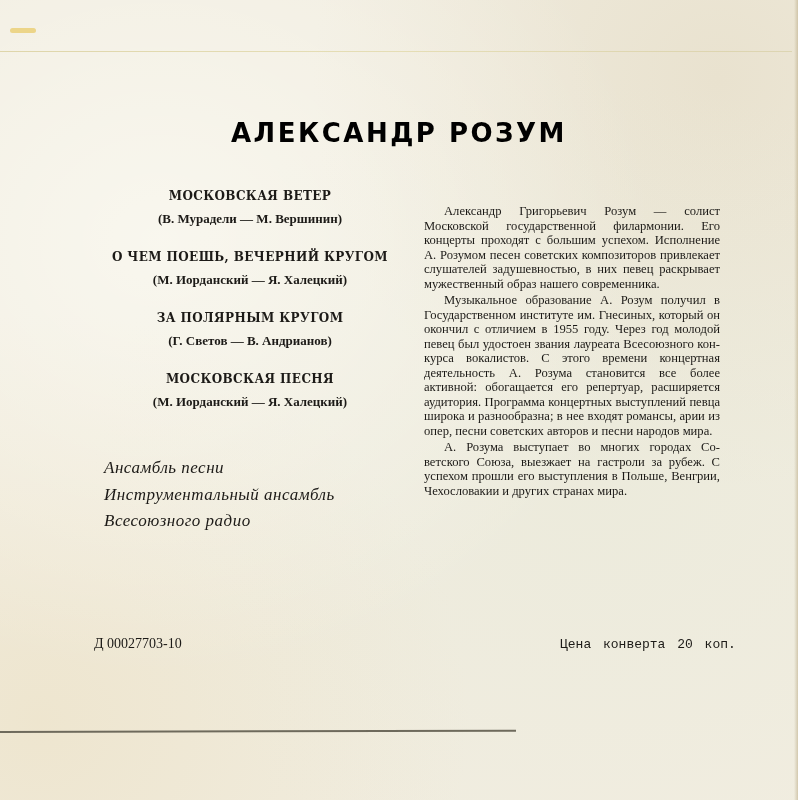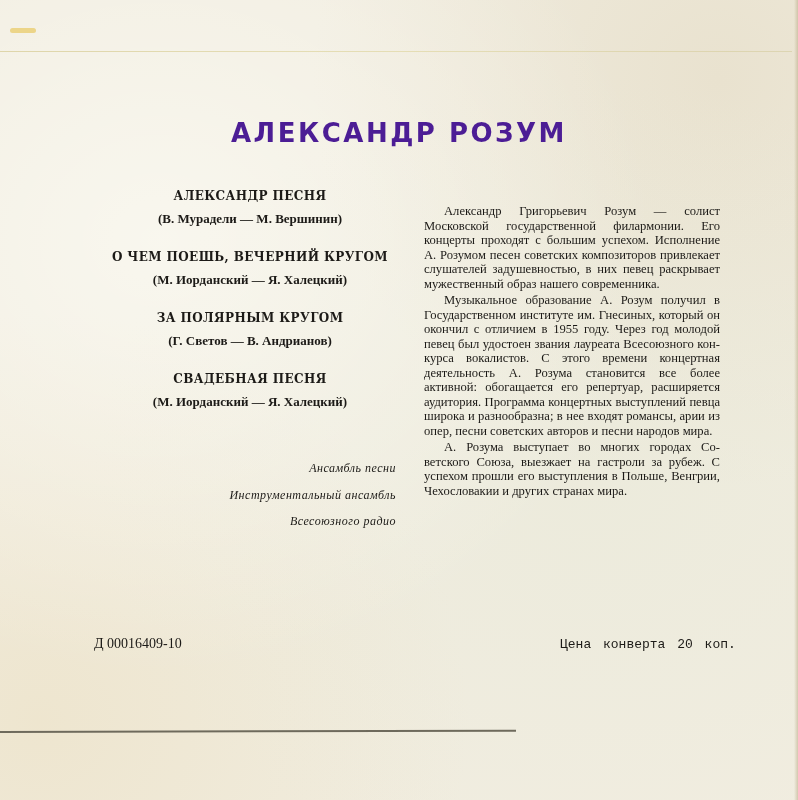--- a/index.html
+++ b/index.html
@@ -54,21 +54,21 @@
     }
     .title {
       position: absolute;
       left: 0; right: 0;
       top: 118px;
       text-align: center;
       font-family: "DejaVu Sans", "Liberation Sans", sans-serif;
       font-weight: bold;
       font-size: 26px;
       letter-spacing: 2.5px;
-      color: #4c1d95;
+      color: #000000;
     }
     .songs {
       position: absolute;
       left: 104px;
       width: 292px;
       top: 186px;
       text-align: center;
     }
     .song {
       margin-bottom: 15px;
@@ -86,24 +86,24 @@
       font-size: 13px;
       line-height: 26px;
       white-space: nowrap;
       font-weight: bold;
     }
     .ensemble {
       position: absolute;
       left: 104px;
       width: 292px;
       top: 455px;
-      text-align: right;
+      text-align: left;
       font-family: "Liberation Serif", "DejaVu Serif", serif;
       font-style: italic;
-      font-size: 12px;
+      font-size: 17px;
       line-height: 26.5px;
       letter-spacing: 0.5px;
     }
     .bio {
       position: absolute;
       left: 424px;
       width: 296px;
       top: 192px;
       font-family: "Liberation Serif", "DejaVu Serif", serif;
       font-size: 12.6px;
@@ -137,43 +137,43 @@
 
 <div class="fold-top"></div>
 <div class="fold-bottom"></div>
 <div class="fold-right-edge"></div>
 <div class="stain"></div>
 
 <div class="title">АЛЕКСАНДР РОЗУМ</div>
 
 <div class="songs">
   <div class="song">
-    <div class="song-title">АЛЕКСАНДР ПЕСНЯ</div>
+    <div class="song-title">МОСКОВСКАЯ ВЕТЕР</div>
     <div class="song-authors">(В. Мурадели — М. Вершинин)</div>
   </div>
   <div class="song">
     <div class="song-title">О ЧЕМ ПОЕШЬ, ВЕЧЕРНИЙ КРУГОМ</div>
     <div class="song-authors">(М. Иорданский — Я. Халецкий)</div>
   </div>
   <div class="song">
     <div class="song-title">ЗА ПОЛЯРНЫМ КРУГОМ</div>
     <div class="song-authors">(Г. Светов — В. Андрианов)</div>
   </div>
   <div class="song">
-    <div class="song-title">СВАДЕБНАЯ ПЕСНЯ</div>
+    <div class="song-title">МОСКОВСКАЯ ПЕСНЯ</div>
     <div class="song-authors">(М. Иорданский — Я. Халецкий)</div>
   </div>
 </div>
 
 <div class="ensemble">
   <div>Ансамбль песни</div>
   <div>Инструментальный ансамбль</div>
   <div>Всесоюзного радио</div>
 </div>
 
 <div class="bio">
   <p>Александр Григорьевич Розум — солист Московской государственной филармонии. Его концерты проходят с большим успехом. Исполнение А. Розумом песен советских композиторов привлекает слушателей заду­шевностью, в них певец раскрывает мужест­венный образ нашего современника.</p>
   <p>Музыкальное образование А. Розум полу­чил в Государственном институте им. Гнеси­ных, который он окончил с отличием в 1955 году. Через год молодой певец был удостоен звания лауреата Всесоюзного кон­курса вокалистов. С этого времени концерт­ная деятельность А. Розума становится все более активной: обогащается его репертуар, расширяется аудитория. Программа концерт­ных выступлений певца широка и разнооб­разна; в нее входят романсы, арии из опер, песни советских авторов и песни народов мира.</p>
   <p>А. Розума выступает во многих городах Со­ветского Союза, выезжает на гастроли за рубеж. С успехом прошли его выступления в Польше, Венгрии, Чехословакии и других странах мира.</p>
 </div>
 
-<div class="catalog">Д 00016409-10</div>
+<div class="catalog">Д 00027703-10</div>
 <div class="price">Цена конверта 20 коп.</div>
 
 </body></html>

